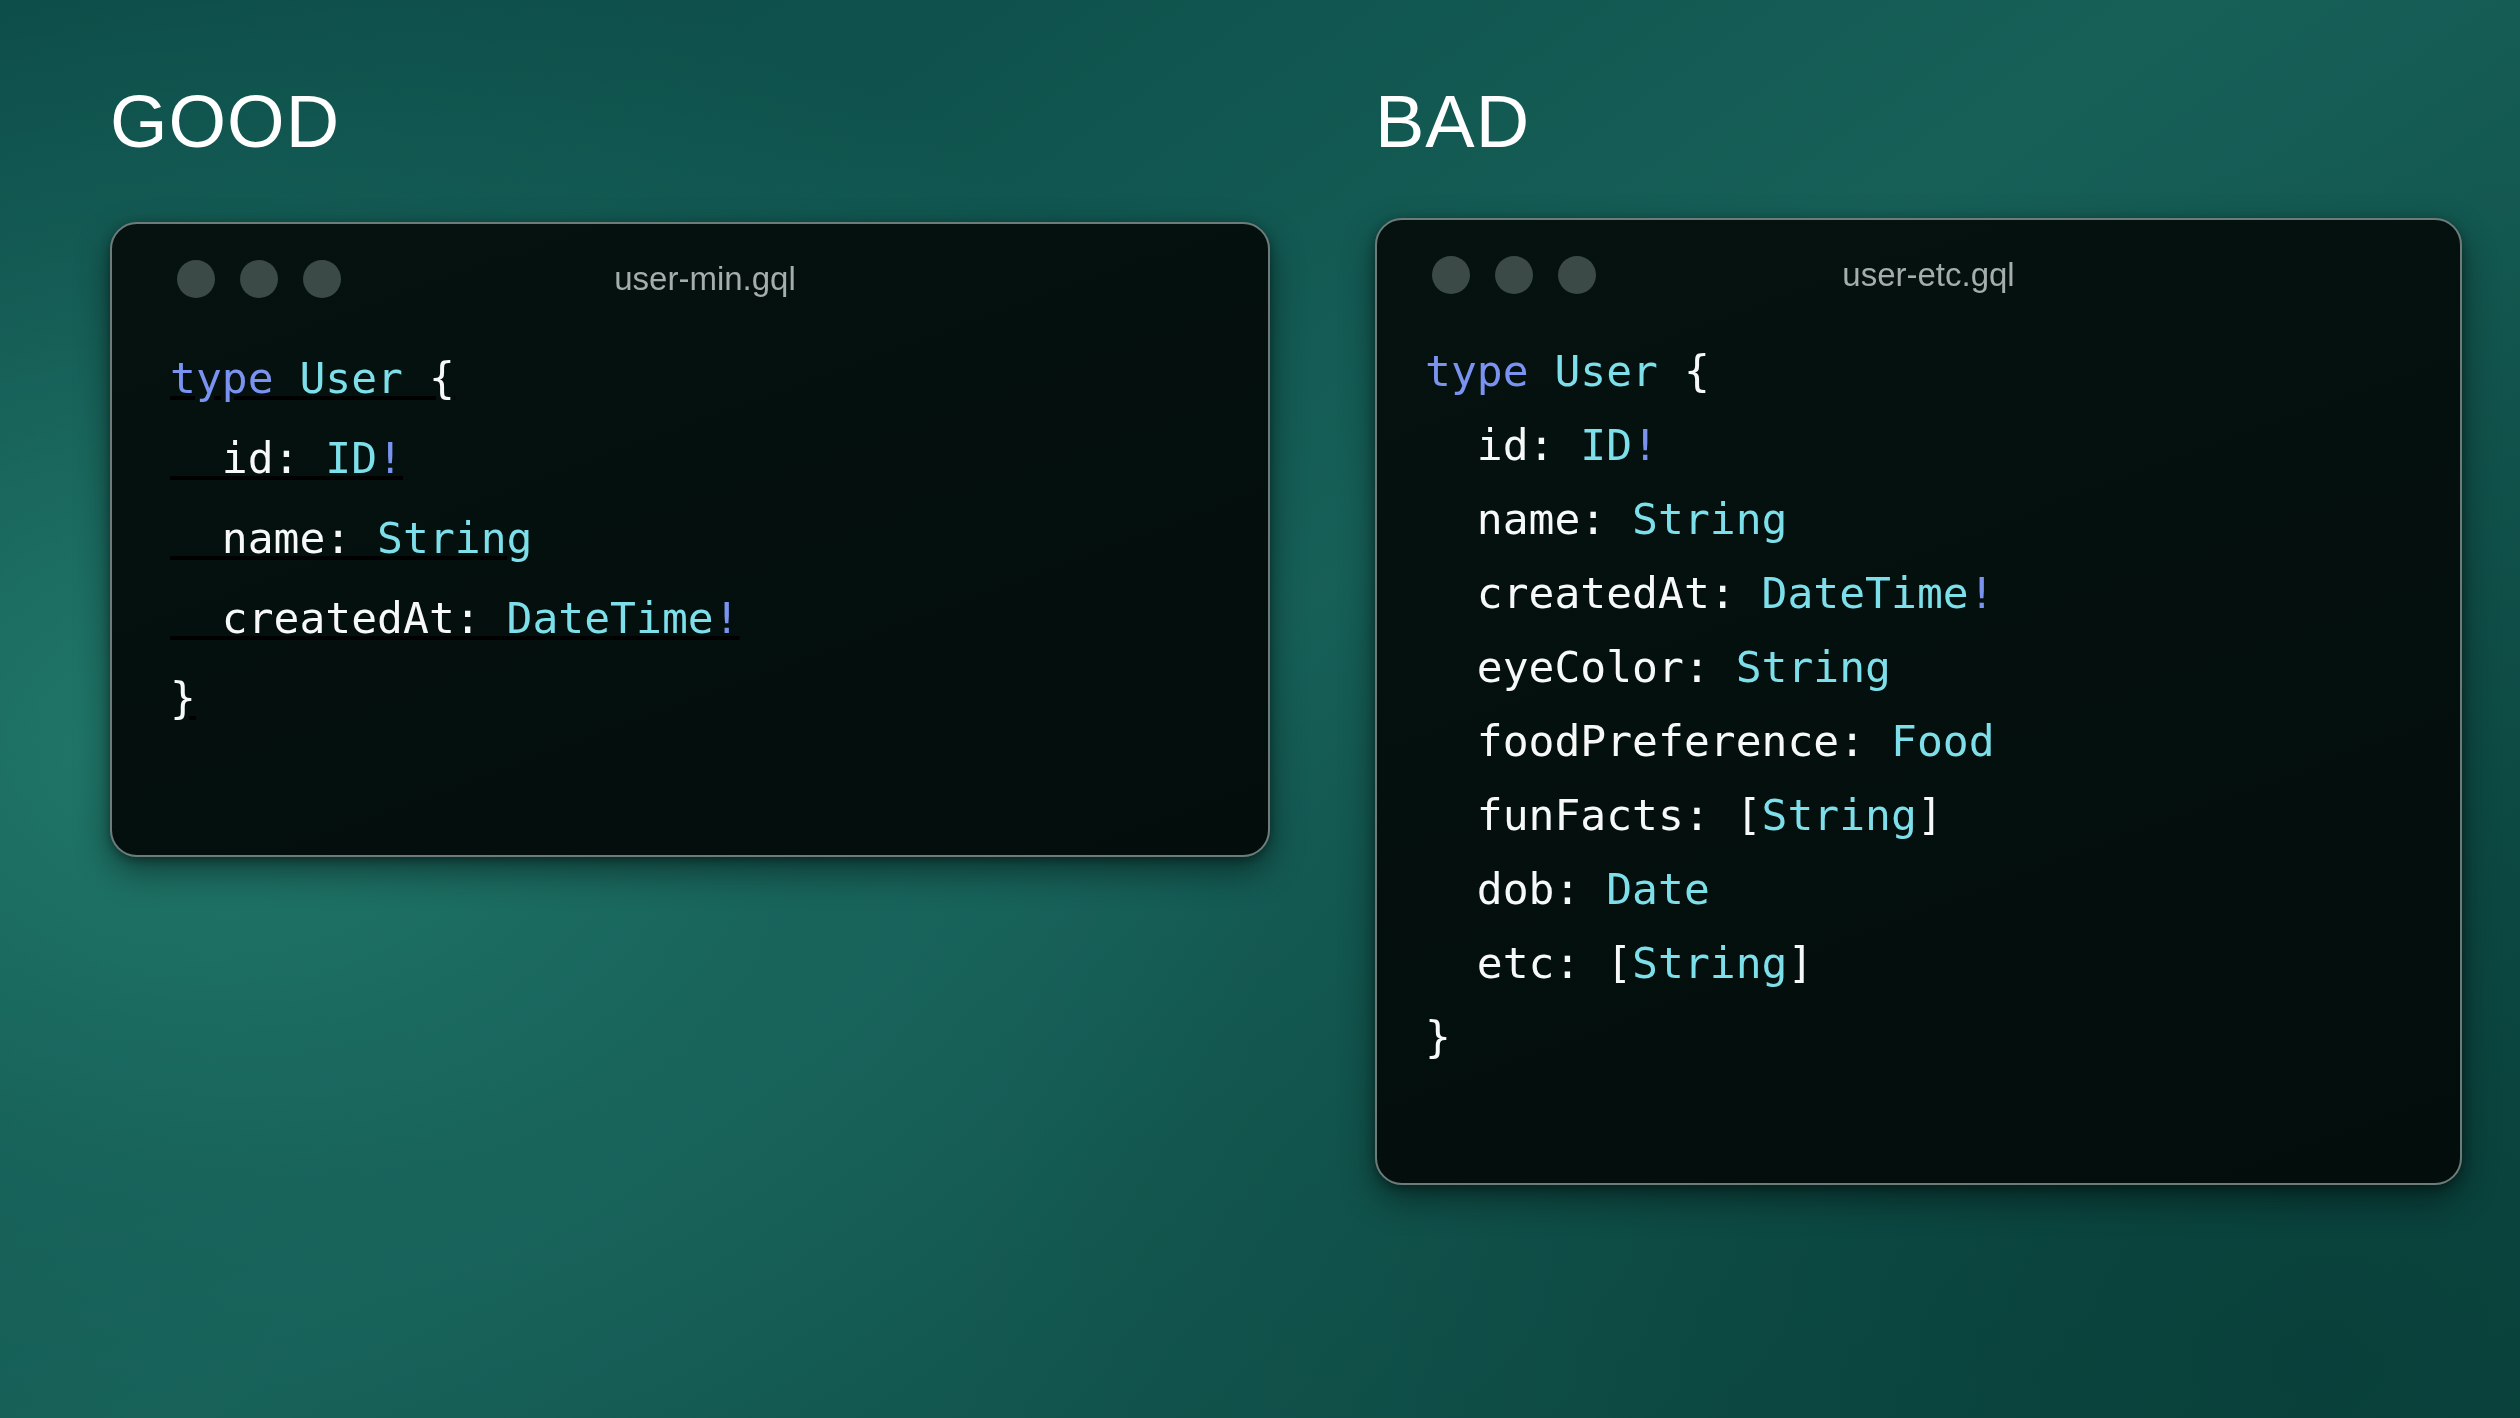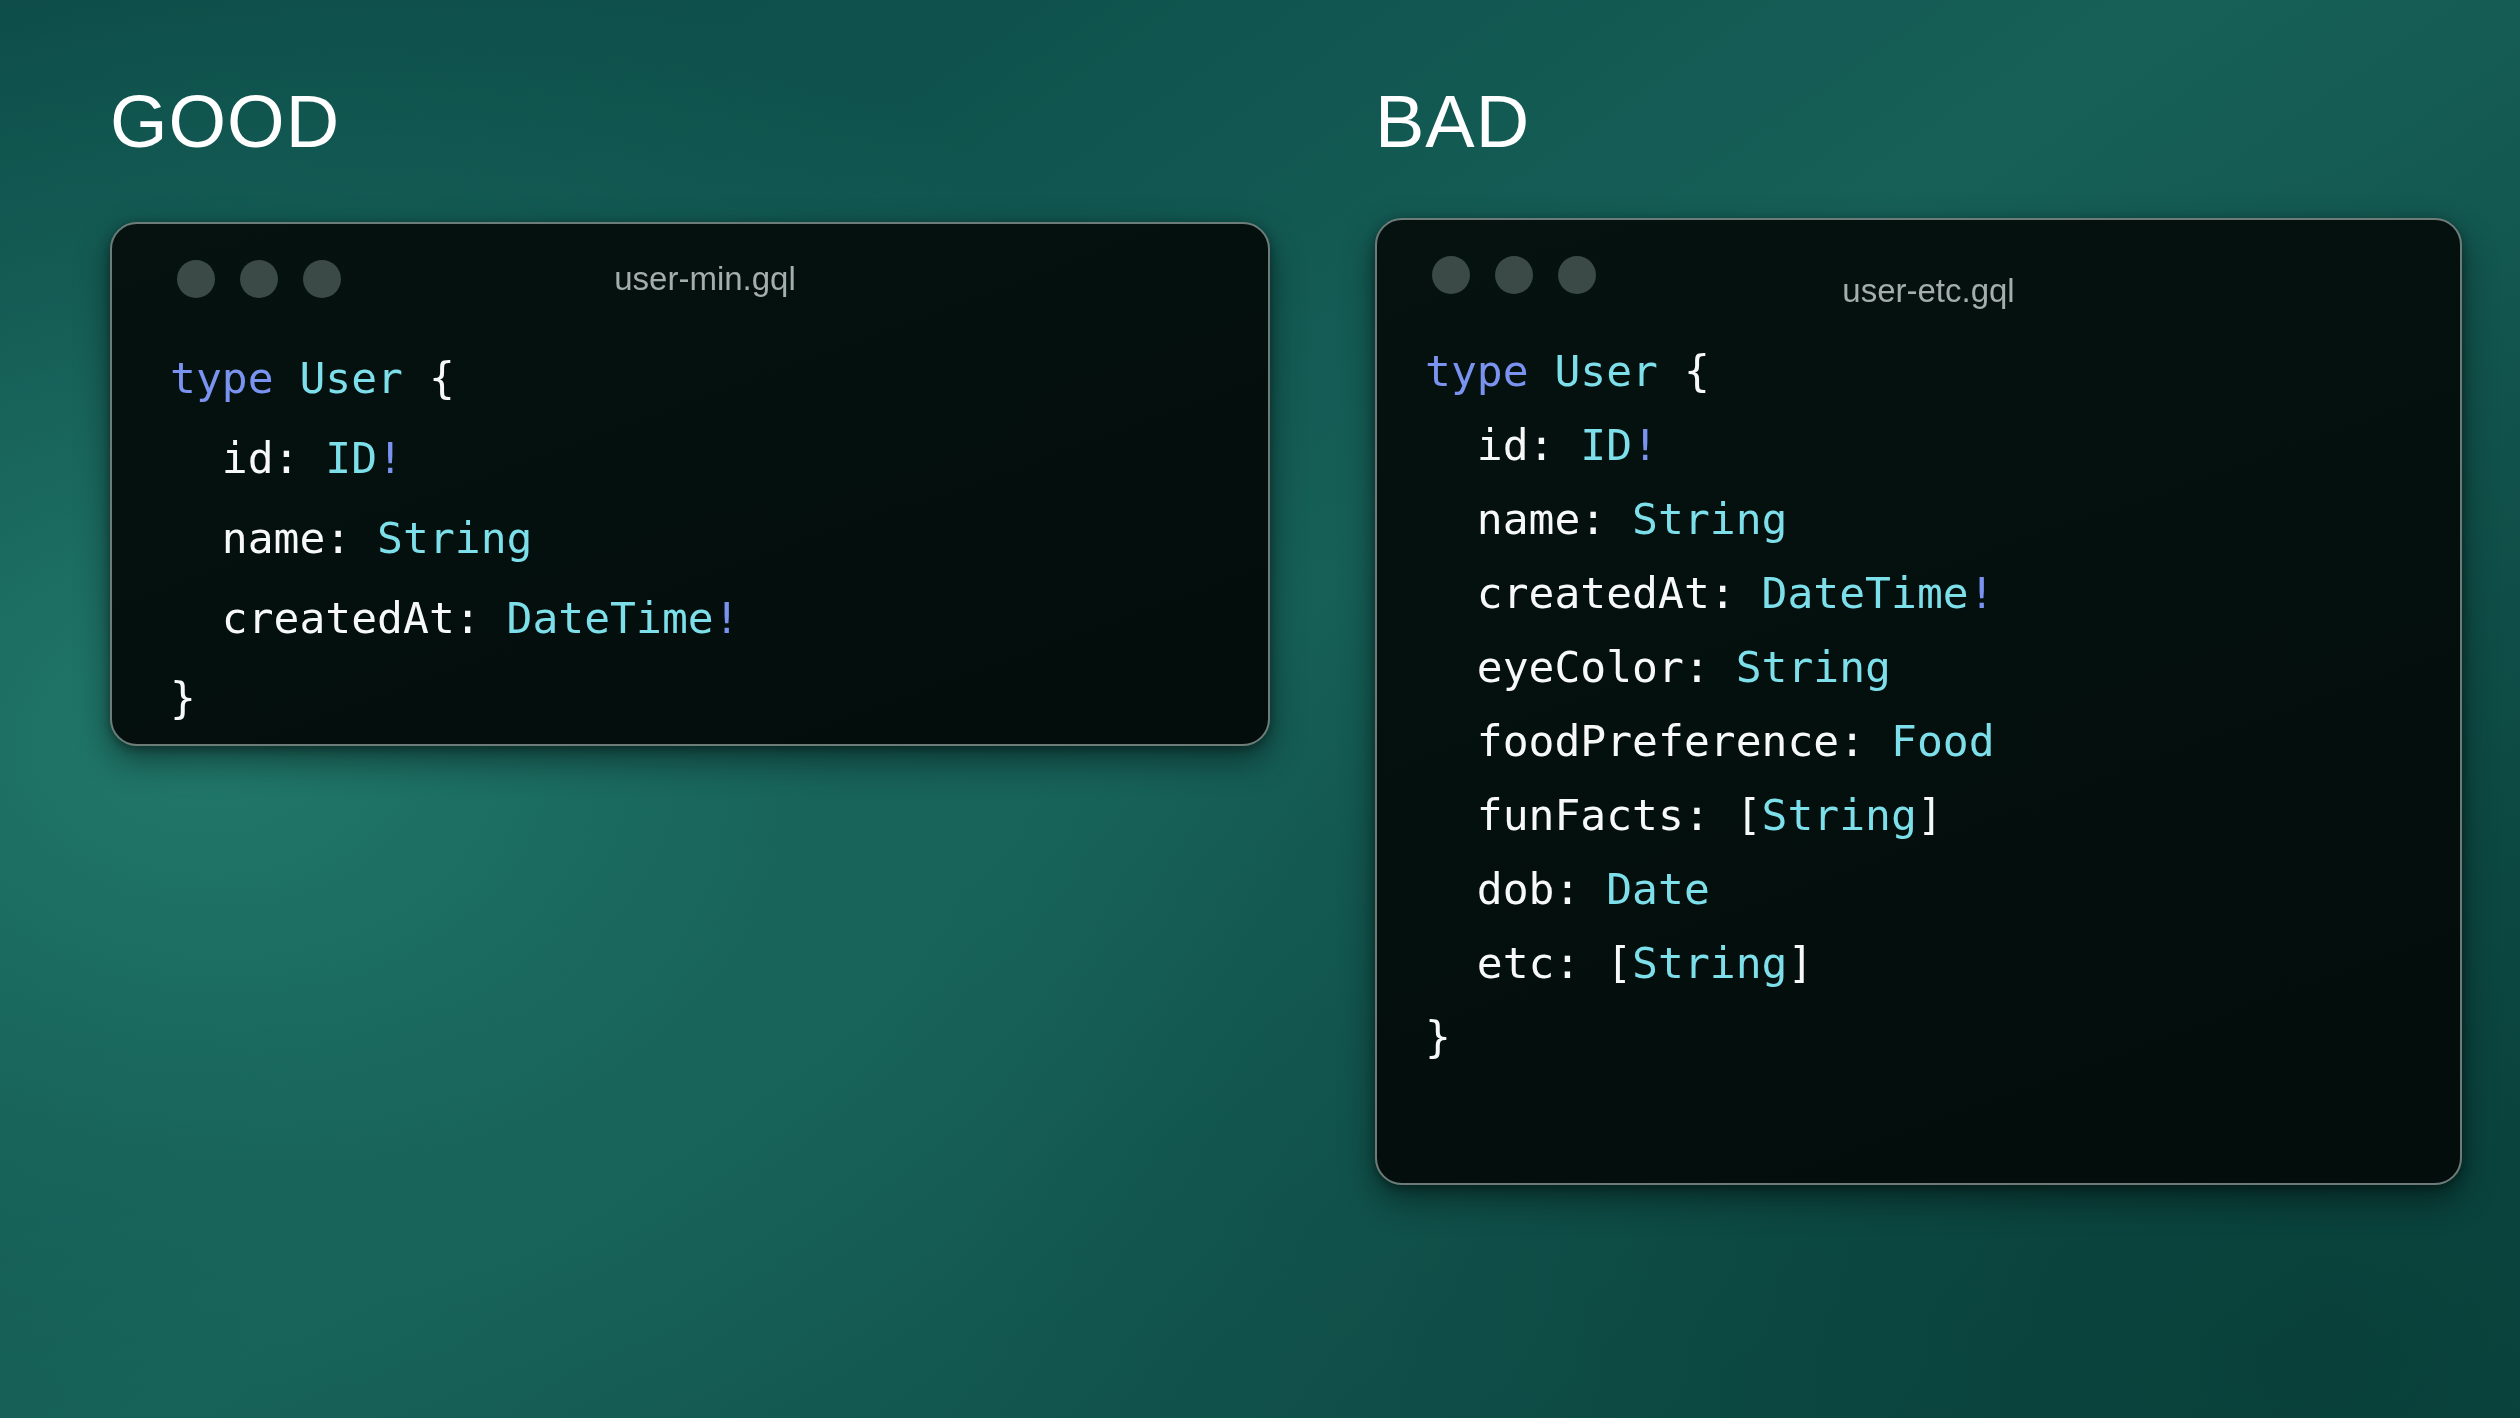--- a/index.html
+++ b/index.html
@@ -33,21 +33,21 @@
   
   .code-card{
     position:absolute;
     background:linear-gradient(160deg,#05120f 0%, #04100e 45%, #030d0c 100%);
     border:2px solid #6e7c79;
     border-radius:27px;
     box-shadow:0 14px 34px rgba(0,0,0,0.45), 0 3px 10px rgba(0,0,0,0.35);
     overflow:hidden;
     box-sizing:border-box;
   }
-  #card-good{ left:110px; top:222px; width:1160px; height:524px; }
+  #card-good{ left:110px; top:222px; width:1160px; height:635px;text-decoration:underline; }
   #card-bad { left:1375px; top:218px; width:1087px; height:967px; }
 
   .titlebar{
     position:relative;
     height:110px;
   }
   .dots{
     position:absolute;
     top:50%;
     transform:translateY(-50%);
@@ -66,21 +66,21 @@
     transform:translateY(-50%);
     left:0;right:0;
     text-align:center;
     color:#a4aeac;
     font-size:33px;
     font-weight:400;
     font-family:"Liberation Sans", sans-serif;
     letter-spacing:0px;
   }
   #card-good .filename{ padding-left:30px; }
-  #card-bad .filename{ padding-left:20px;margin-top:16px; }
+  #card-bad .filename{ padding-left:20px; }
 
   .code-body{
     padding:4px 0 0 0;
     font-family:"DejaVu Sans Mono", monospace;
     font-size:43px;
     line-height:1.155;
     white-space:pre;
     letter-spacing:0px;
   }
   #card-good .code-body{ padding-left:58px; font-size:43px; line-height:80px; }

